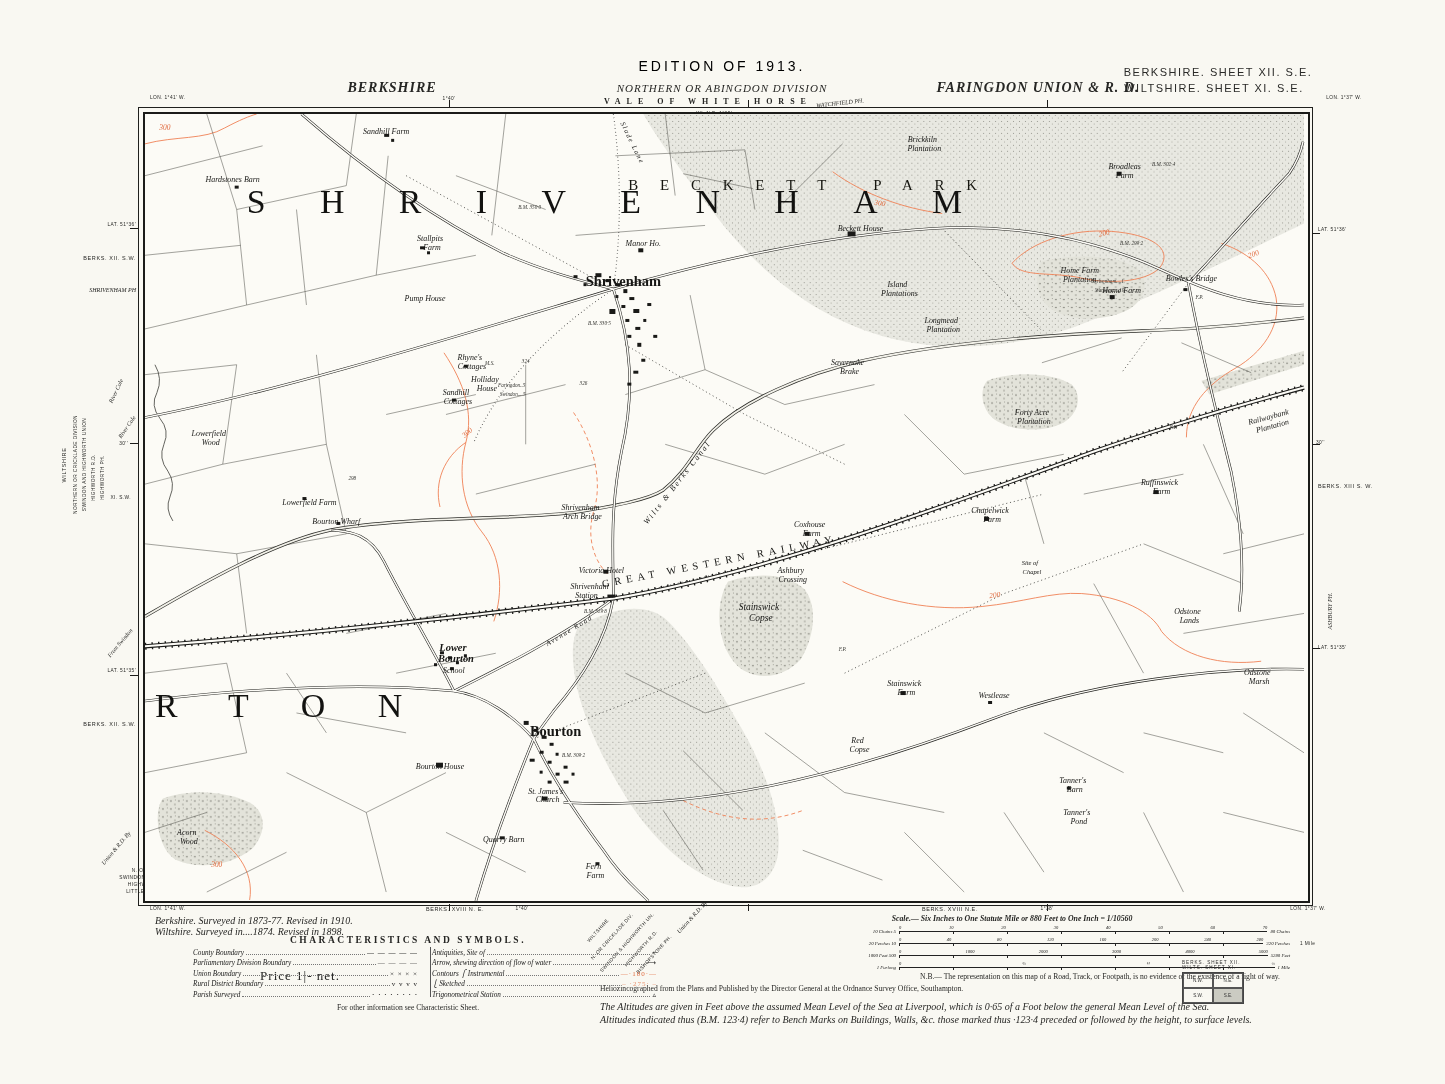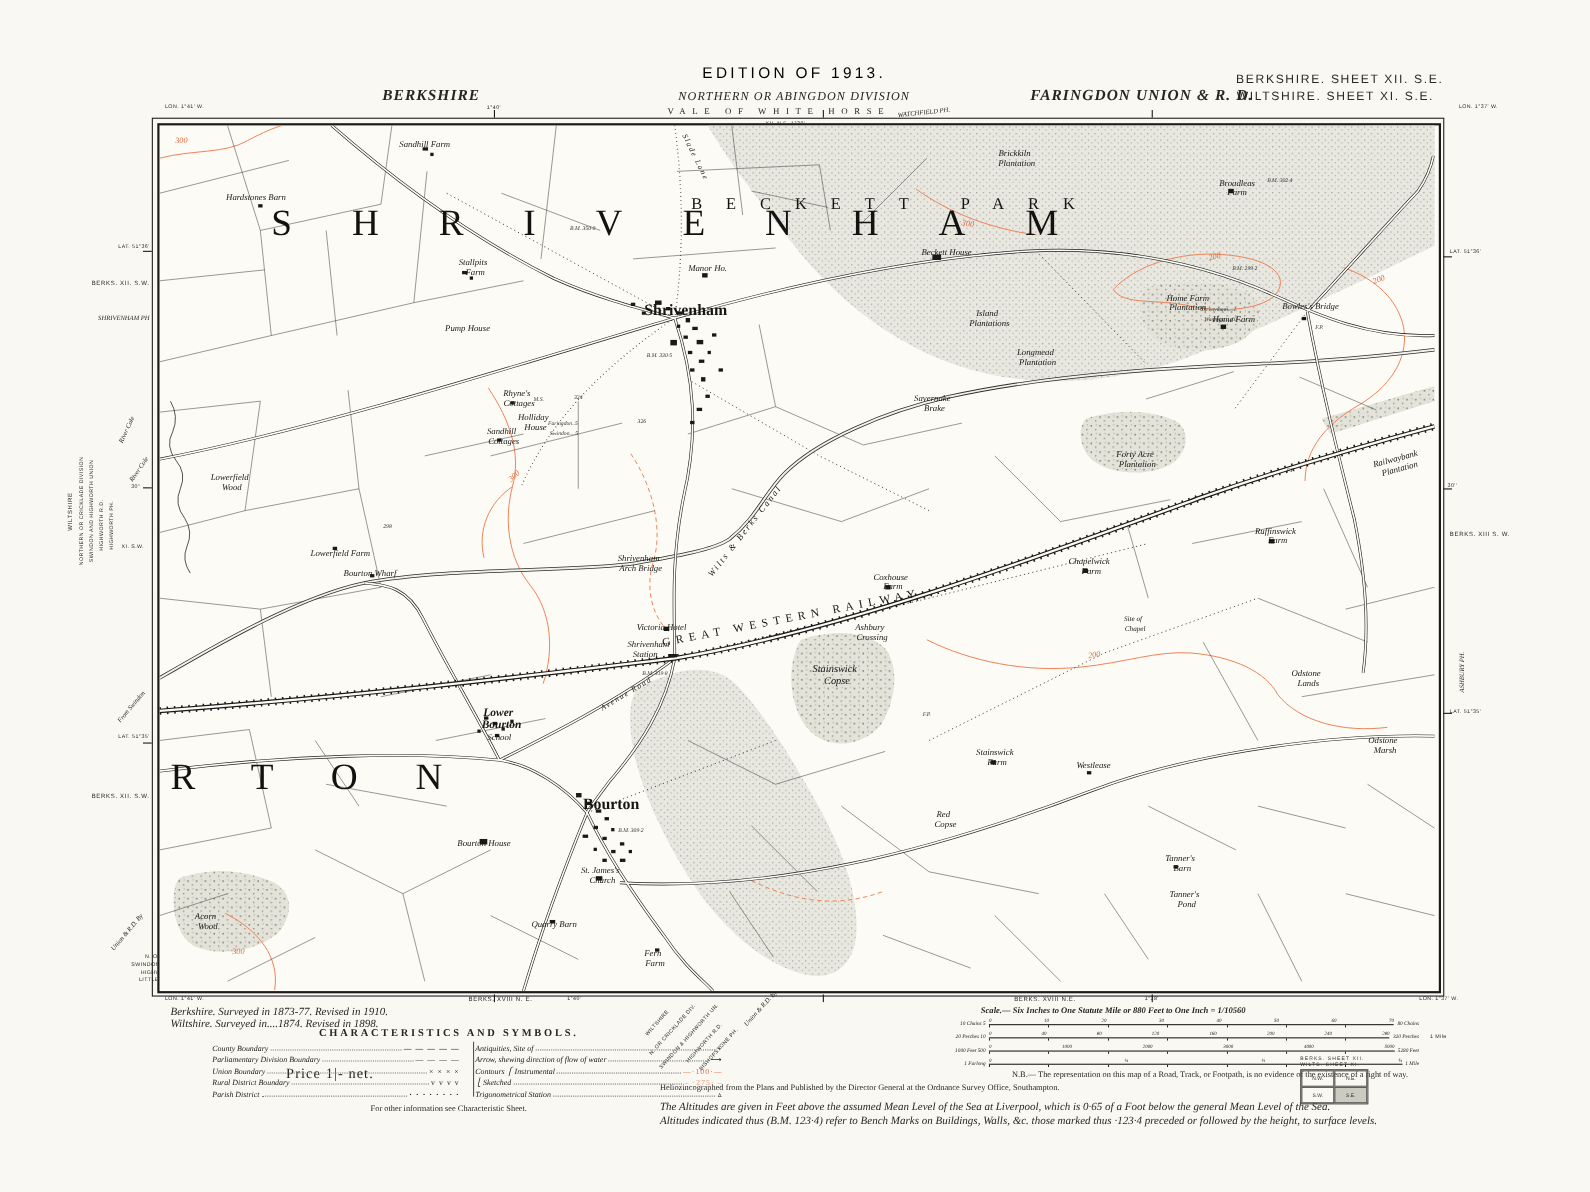--- a/index.html
+++ b/index.html
@@ -11,21 +11,21 @@
   #map-frame{position:absolute;left:143px;top:112px;width:1167px;height:791px;
              border:2px solid #1b1b19;box-sizing:border-box;background:#fcfbf6;}
   #map-svg{position:absolute;left:0;top:0;width:100%;height:100%;}
   .tick{position:absolute;background:#1b1b19;}
   
   .mt{position:absolute;white-space:nowrap;color:#262624;}
   .h-ed{font-family:"Liberation Sans",sans-serif;font-size:14px;letter-spacing:3px;color:#000000;}
   .h-div{font-weight:normal;font-style:italic;font-size:11px;letter-spacing:1px;}
   .h-county{font-weight:bold;font-style:italic;font-size:14px;letter-spacing:1px;}
   .h-sheet{font-family:"Liberation Sans",sans-serif;font-size:11px;letter-spacing:1.5px;color:#2a2a28;}
-  .h-vale{font-size:8px;letter-spacing:6px;}
+  .h-vale{font-size:8px;letter-spacing:6px;font-weight:bold;}
   .m5{font-family:"Liberation Sans",sans-serif;font-size:5.5px;letter-spacing:.6px;}
   .t45{font-family:"Liberation Sans",sans-serif;font-size:4.8px;letter-spacing:.4px;}
   .it5{font-style:italic;font-size:6px;}
   .surv{font-style:italic;font-size:10px;}
   .note{font-size:7.6px;}
   .price{font-size:13px;letter-spacing:1px;}
   .sctitle{font-style:italic;font-weight:bold;font-size:7.8px;}
   .chartitle{font-size:9.5px;letter-spacing:2.5px;font-weight:bold;}
   
   #legend{position:absolute;left:193px;top:947px;width:470px;display:flex;gap:14px;}
@@ -472,21 +472,21 @@
           <span class="lg-lab">Union Boundary</span>
           <span class="lg-lead"></span>
           <span class="lg-sym ">×   ×   ×   ×</span>
         </div>
         <div class="lg-row">
           <span class="lg-lab">Rural District Boundary</span>
           <span class="lg-lead"></span>
           <span class="lg-sym ">v   v   v   v</span>
         </div>
         <div class="lg-row">
-          <span class="lg-lab">Parish District</span>
+          <span class="lg-lab">Parish Surveyed</span>
           <span class="lg-lead"></span>
           <span class="lg-sym sym-bold">· · · · · · · ·</span>
         </div>
       </div>
     <div id="legend-right" class="lg-col">
         <div class="lg-row">
           <span class="lg-lab">Antiquities, Site of</span>
           <span class="lg-lead"></span>
           <span class="lg-sym ">+</span>
         </div>

